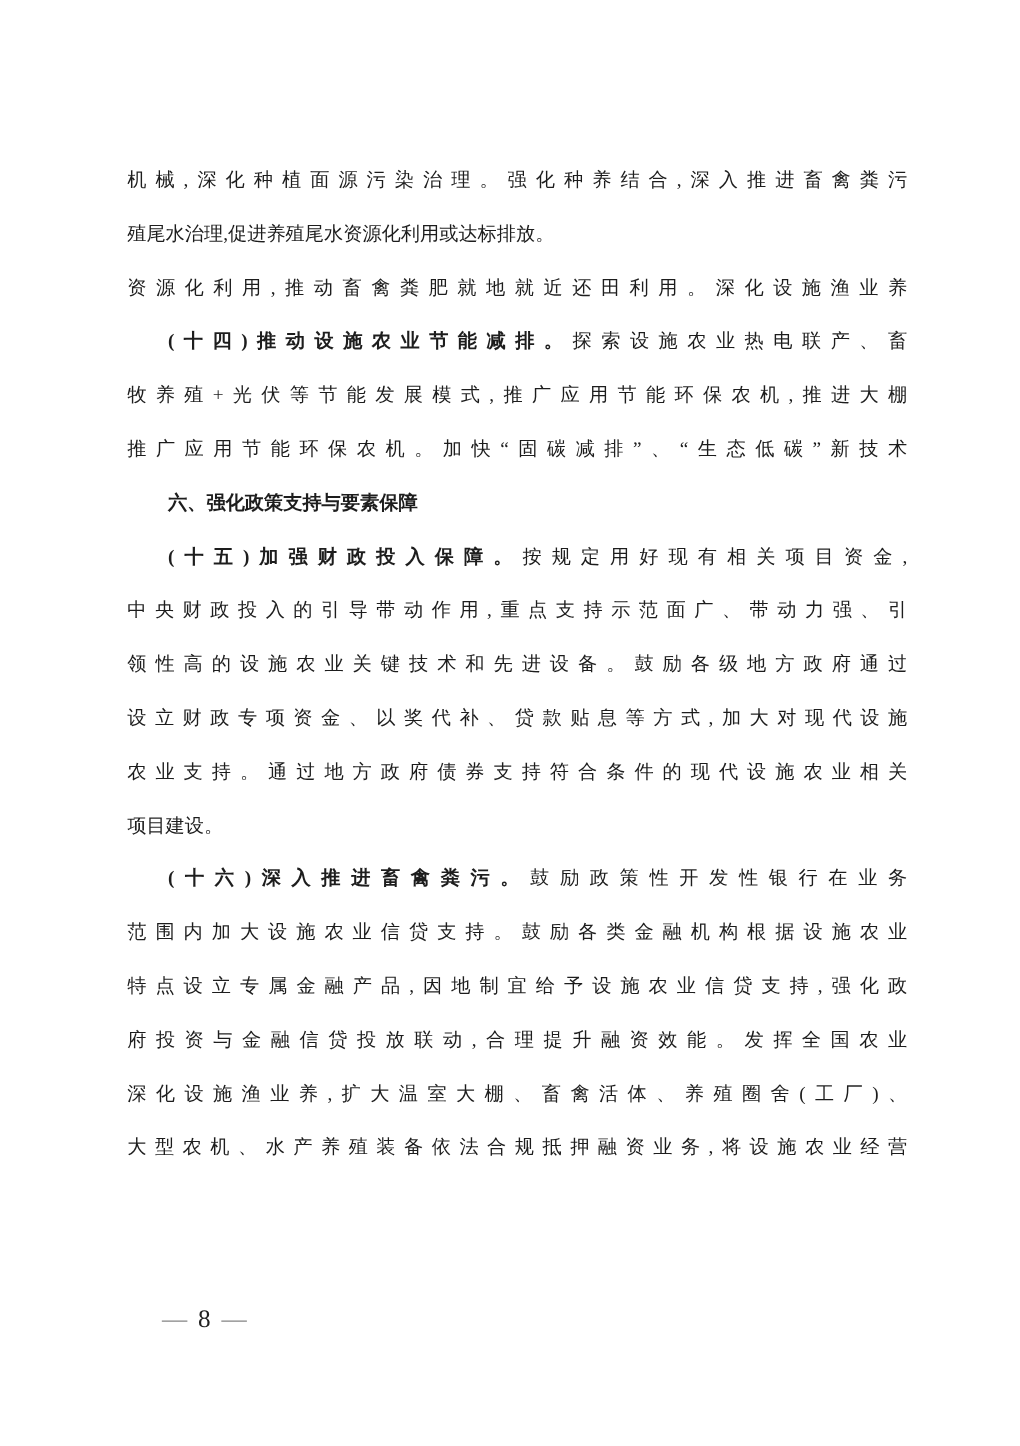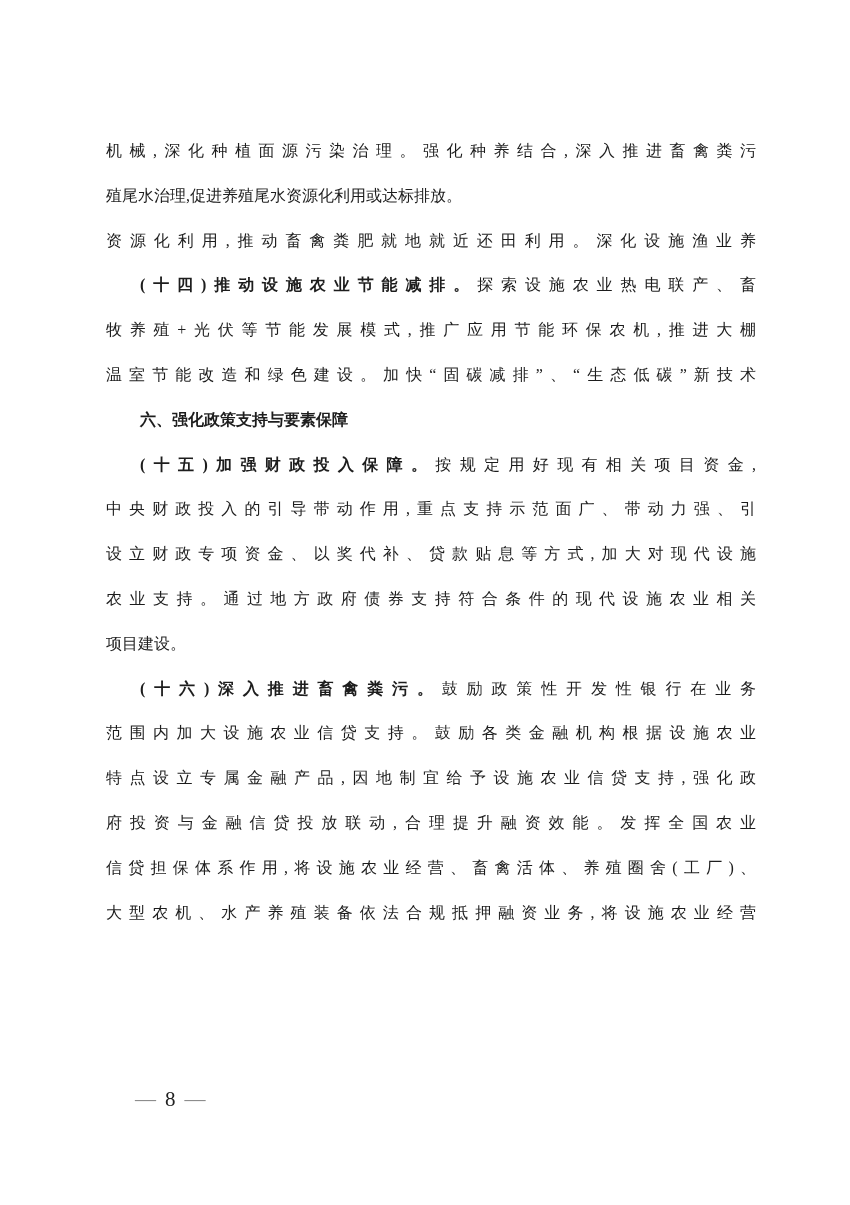--- a/index.html
+++ b/index.html
@@ -46,31 +46,32 @@
 </head>
 <body>
 
 <div class="page">
   <div class="body-text">
     <div class="line just"><span class="lead"></span><span>机械,深化种植面源污染治理。强化种养结合,深入推进畜禽粪污</span></div>
     <div class="line"><span class="lead"></span><span>殖尾水治理,促进养殖尾水资源化利用或达标排放。</span></div>
     <div class="line just"><span class="lead"></span><span>资源化利用,推动畜禽粪肥就地就近还田利用。深化设施渔业养</span></div>
     <div class="line just indent"><span class="lead">(十四)推动设施农业节能减排。</span><span>探索设施农业热电联产、畜</span></div>
     <div class="line just"><span class="lead"></span><span>牧养殖+光伏等节能发展模式,推广应用节能环保农机,推进大棚</span></div>
-    <div class="line just"><span class="lead"></span><span>温室节能改造和绿色建设。加快“固碳减排”、“生态低碳”新技术</span></div>
+    <div class="line just"><span class="lead"></span><span>推广应用节能环保农机。加快“固碳减排”、“生态低碳”新技术</span></div>
     <div class="line indent"><span class="lead">六、强化政策支持与要素保障</span><span></span></div>
     <div class="line just indent"><span class="lead">(十五)加强财政投入保障。</span><span>按规定用好现有相关项目资金,</span></div>
     <div class="line just"><span class="lead"></span><span>中央财政投入的引导带动作用,重点支持示范面广、带动力强、引</span></div>
+    <div class="line just"><span class="lead"></span><span>领性高的设施农业关键技术和先进设备。鼓励各级地方政府通过</span></div>
     <div class="line just"><span class="lead"></span><span>设立财政专项资金、以奖代补、贷款贴息等方式,加大对现代设施</span></div>
     <div class="line just"><span class="lead"></span><span>农业支持。通过地方政府债券支持符合条件的现代设施农业相关</span></div>
     <div class="line"><span class="lead"></span><span>项目建设。</span></div>
     <div class="line just indent"><span class="lead">(十六)深入推进畜禽粪污。</span><span>鼓励政策性开发性银行在业务</span></div>
     <div class="line just"><span class="lead"></span><span>范围内加大设施农业信贷支持。鼓励各类金融机构根据设施农业</span></div>
     <div class="line just"><span class="lead"></span><span>特点设立专属金融产品,因地制宜给予设施农业信贷支持,强化政</span></div>
     <div class="line just"><span class="lead"></span><span>府投资与金融信贷投放联动,合理提升融资效能。发挥全国农业</span></div>
-    <div class="line just"><span class="lead"></span><span>信贷担保体系作用,将设施农业经营、畜禽活体、养殖圈舍(工厂)、</span></div>
+    <div class="line just"><span class="lead"></span><span>深化设施渔业养,扩大温室大棚、畜禽活体、养殖圈舍(工厂)、</span></div>
     <div class="line just"><span class="lead"></span><span>大型农机、水产养殖装备依法合规抵押融资业务,将设施农业经营</span></div>
   </div>
 
   <div class="footer">
     <span class="dash">—</span><span class="num">8</span><span class="dash">—</span>
   </div>
 </div>
 
 </body></html>

